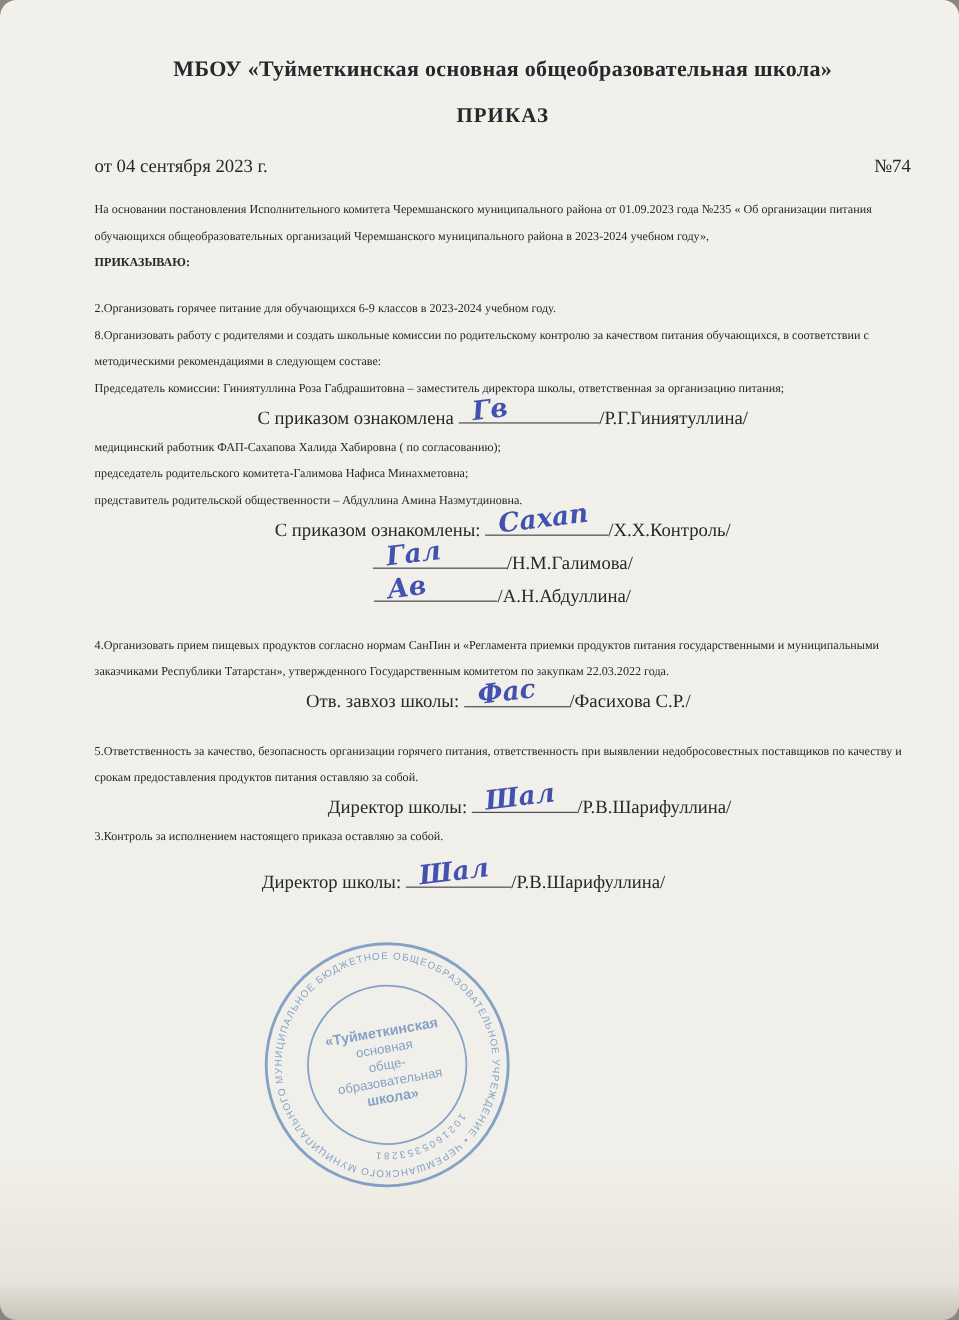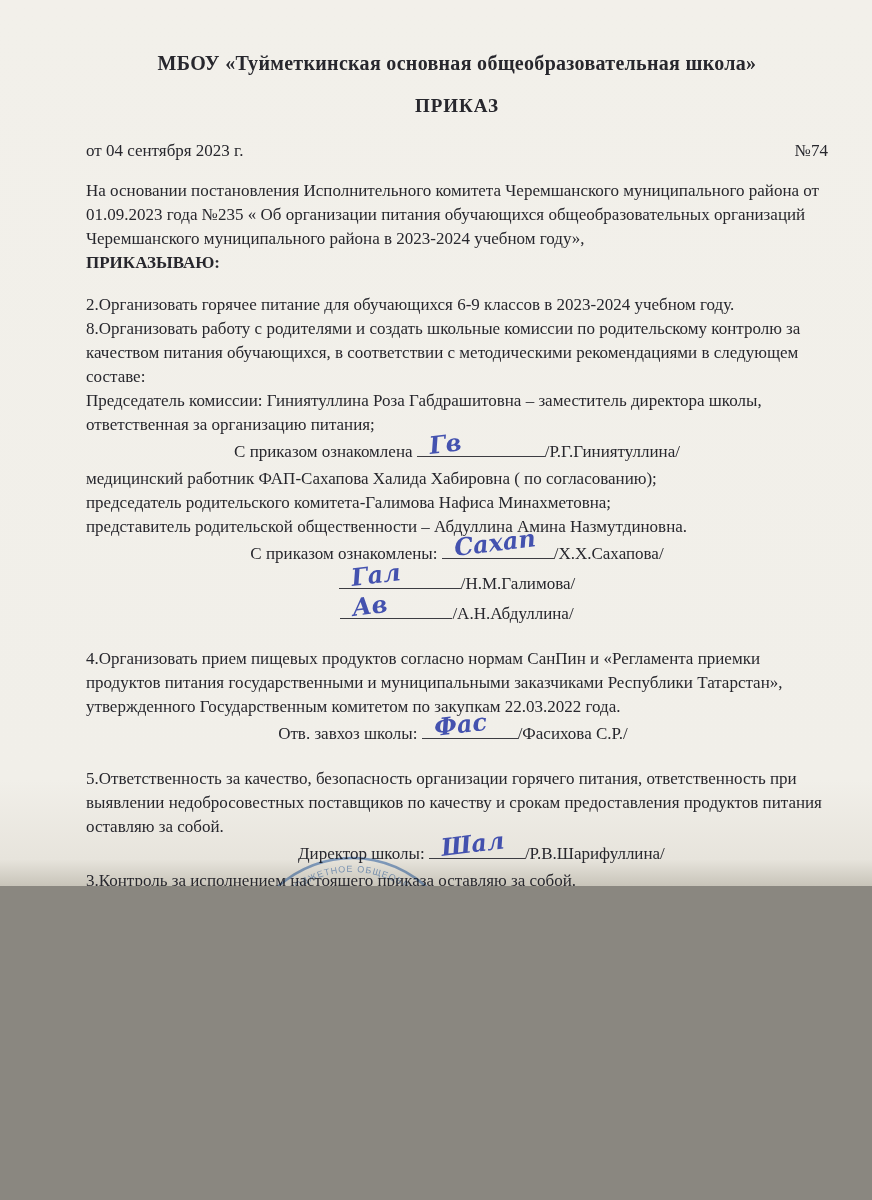--- a/index.html
+++ b/index.html
@@ -1,28 +1,28 @@
 <!DOCTYPE html>
 <html><head>
 <meta charset="utf-8">
 <style>
   html,body { margin:0; padding:0; background:#8a8780; }
   .page {
-    position:relative; width:872px; height:886px; margin:0 auto;
+    position:relative; width:872px; height:1200px; margin:0 auto;
     background: linear-gradient(180deg, #f2f0ea 0%, #f1efe9 88%, #e7e4dc 97%, #c8c4b9 100%);
     font-family:"Liberation Serif","DejaVu Serif",serif;
-    color:#27272d; overflow:hidden;
+    color:#27272d; overflow:hidden;border-radius:15px;
   }
   .content { position:absolute; left:86px; top:52px; width:742px; }
   .hdr-line { text-align:center; font-weight:bold; font-size:20px; letter-spacing:.3px; margin-bottom:20px; }
   .underlined { text-decoration:underline; text-underline-offset:6px; }
   .title { text-align:center; font-weight:bold; font-size:19px; letter-spacing:1px; margin-top:6px; }
   .meta { display:flex; justify-content:space-between; margin-top:24px; font-size:17px; }
   .subject { margin-top:18px; font-size:17px; }
-  .para { font-size:17px; line-height:24px; margin-top:18px; }
+  .para { font-size:11px; line-height:24px; margin-top:18px; }
   .tight { margin-top:0; }
   .resolve { display:block; font-weight:bold; }
   .sig-row { position:relative; font-size:17px; line-height:30px; height:30px; white-space:nowrap; }
   .right { text-align:center; }
   .blank { display:inline-block; position:relative; height:3px; border-bottom:1.4px solid #3c3c42; vertical-align:baseline; }
   .ink {
     position:absolute; bottom:-5px; left:14px; white-space:nowrap;
     font-family:"DejaVu Serif",serif; font-style:italic; font-weight:bold;
     font-size:24px; color:#2d3da8; opacity:.88;
     transform:rotate(-7deg); transform-origin:left bottom; pointer-events:none;
@@ -70,21 +70,21 @@
     <div class="para tight">
       <div>медицинский работник ФАП-Сахапова Халида Хабировна ( по согласованию);</div>
       <div>председатель родительского комитета-Галимова Нафиса Минахметовна;</div>
       <div>представитель родительской общественности – Абдуллина Амина Назмутдиновна.</div>
     </div>
 
     <div class="sig-row right">
       <span>С приказом ознакомлены:</span>
       <span class="blank" style="width:112px">
         <span class="ink">Сахап</span>
-      </span><span>/Х.Х.Сахапова/</span>
+      </span><span>/Х.Х.Контроль/</span>
     </div>
 
     <div class="sig-row right">
       <span class="blank" style="width:122px">
         <span class="ink">Гал</span>
       </span><span>/Н.М.Галимова/</span>
     </div>
 
     <div class="sig-row right">
       <span class="blank" style="width:112px">

